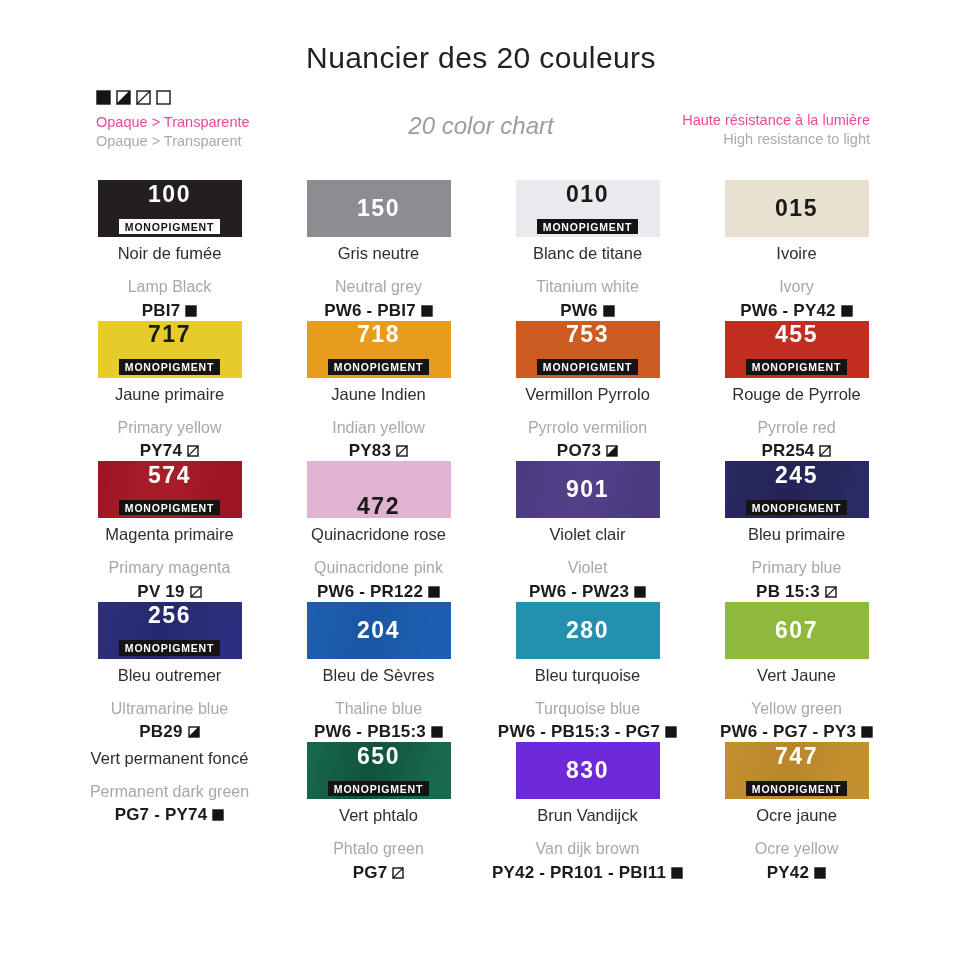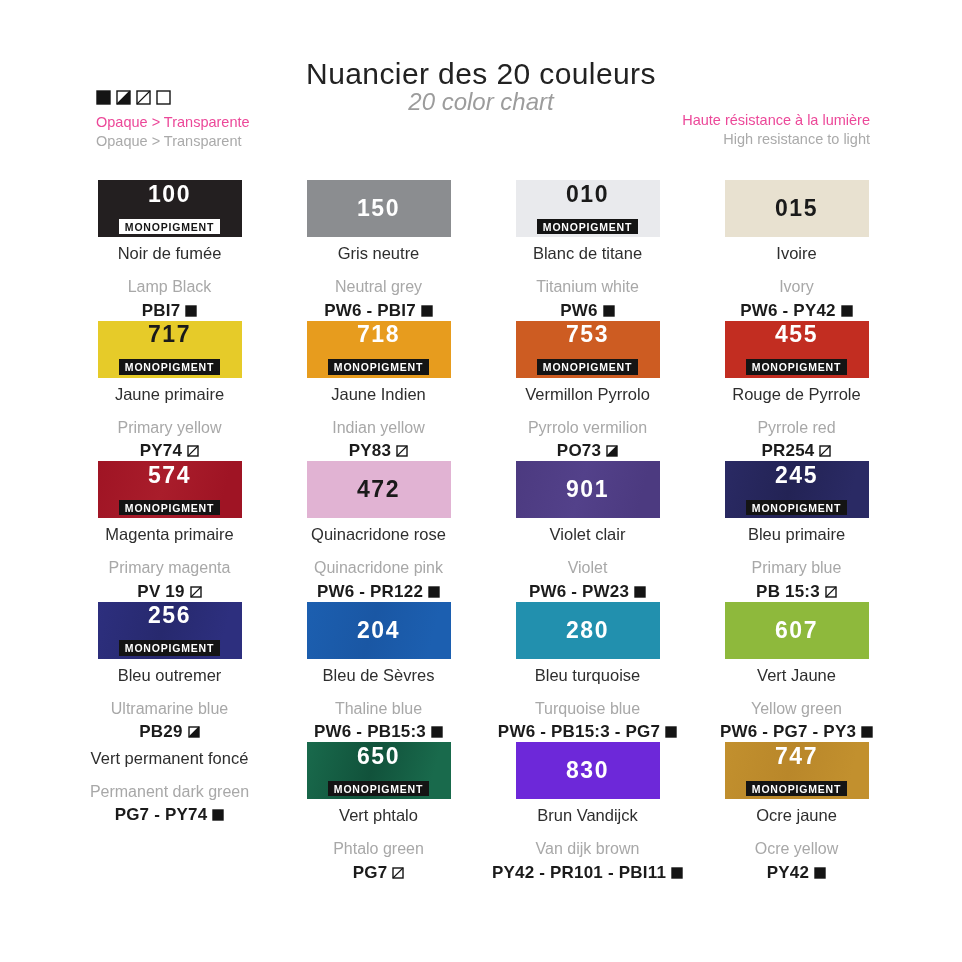--- a/index.html
+++ b/index.html
@@ -1,21 +1,21 @@
 <!DOCTYPE html>
 <html><head>
 <meta charset="utf-8">
 <style>
   html,body { margin:0; padding:0; background:#ffffff; }
   body { width:962px; height:962px; font-family:"Liberation Sans", sans-serif; }
   .page { position:relative; width:962px; height:962px; background:#fff; overflow:hidden; }
 
-  .title { position:absolute; top:57px; left:0; width:100%; text-align:center;
+  .title { position:absolute; top:41px; left:0; width:100%; text-align:center;
            font-size:30px; font-weight:400; color:#222; letter-spacing:.4px; margin:0; }
-  .subtitle { position:absolute; top:88px; left:0; width:100%; text-align:center;
+  .subtitle { position:absolute; top:112px; left:0; width:100%; text-align:center;
               font-style:italic; font-size:24px; color:#9c9c9c; }
 
   .legend-left { position:absolute; left:96px; top:90px; }
   .legend-squares { display:flex; gap:5px; margin-bottom:9px; }
   .legend-line1 { font-size:14.5px; color:#ec4899; }
   .legend-line2 { font-size:14.5px; color:#aaaaaa; margin-top:3px; }
   .legend-right { position:absolute; right:92px; top:112px; text-align:right; }
 
   .grid { position:absolute; left:65px; top:180px; display:grid;
           grid-template-columns:repeat(4,209px); grid-auto-rows:140.5px; }
@@ -229,21 +229,21 @@
       <span class="sym">
             <svg width="12" height="12" viewBox="0 0 12 12">
               <rect x="1" y="1" width="10" height="10" fill="none" stroke="#141414" stroke-width="1.4"></rect>
               <line x1="1" y1="11" x2="11" y2="1" stroke="#141414" stroke-width="1.1"></line>
             </svg>
           </span>
     </div>
   </div>
 
   <div class="card">
-    <div class="swatch" style="background: rgb(225, 179, 211);">
+    <div class="swatch" style="background: rgb(225, 179, 211); justify-content: flex-end;">
       <div class="num" style="color: rgb(26, 26, 26);">472</div>
 
     </div>
     <div class="name-fr">Quinacridone rose</div>
     <div class="name-en">Quinacridone pink</div>
     <div class="pigment">
       <span class="pig-text">PW6 - PR122</span>
       <span class="sym">
             <svg width="12" height="12" viewBox="0 0 12 12">
               <rect x="1" y="1" width="10" height="10" fill="#141414" stroke="#141414" stroke-width="1.4"></rect>

